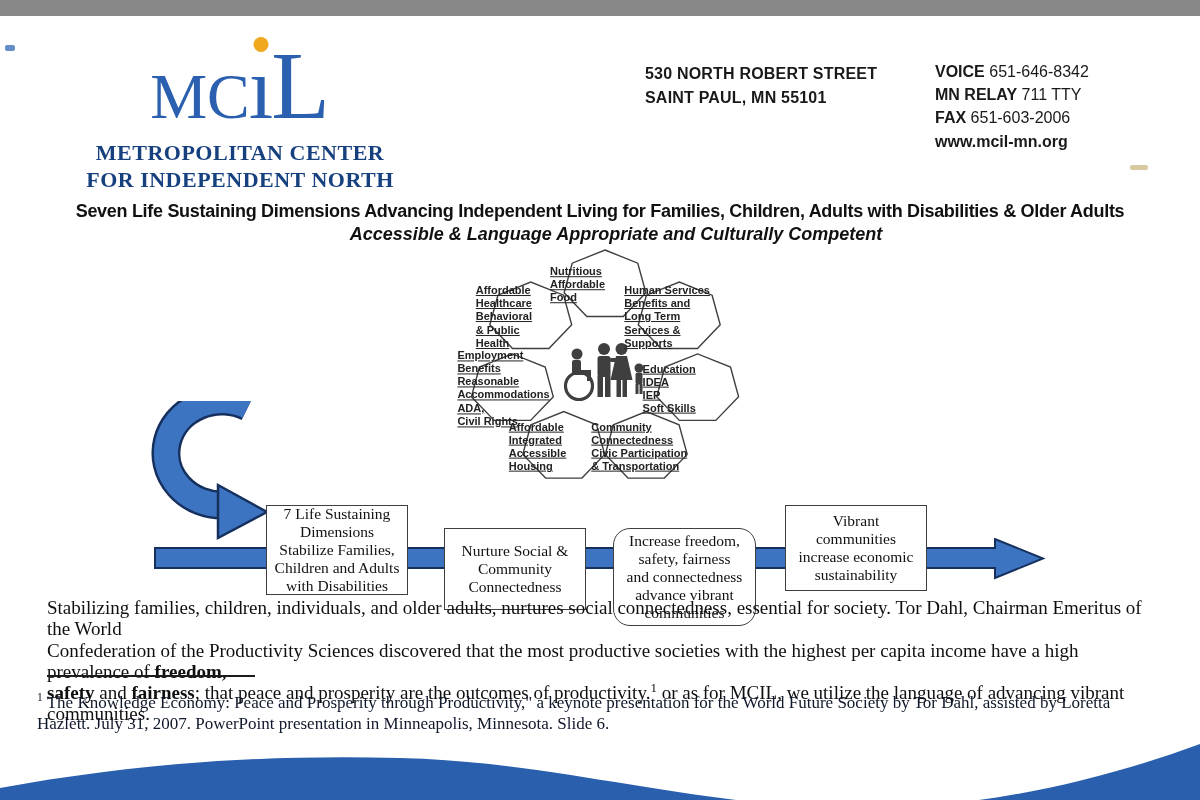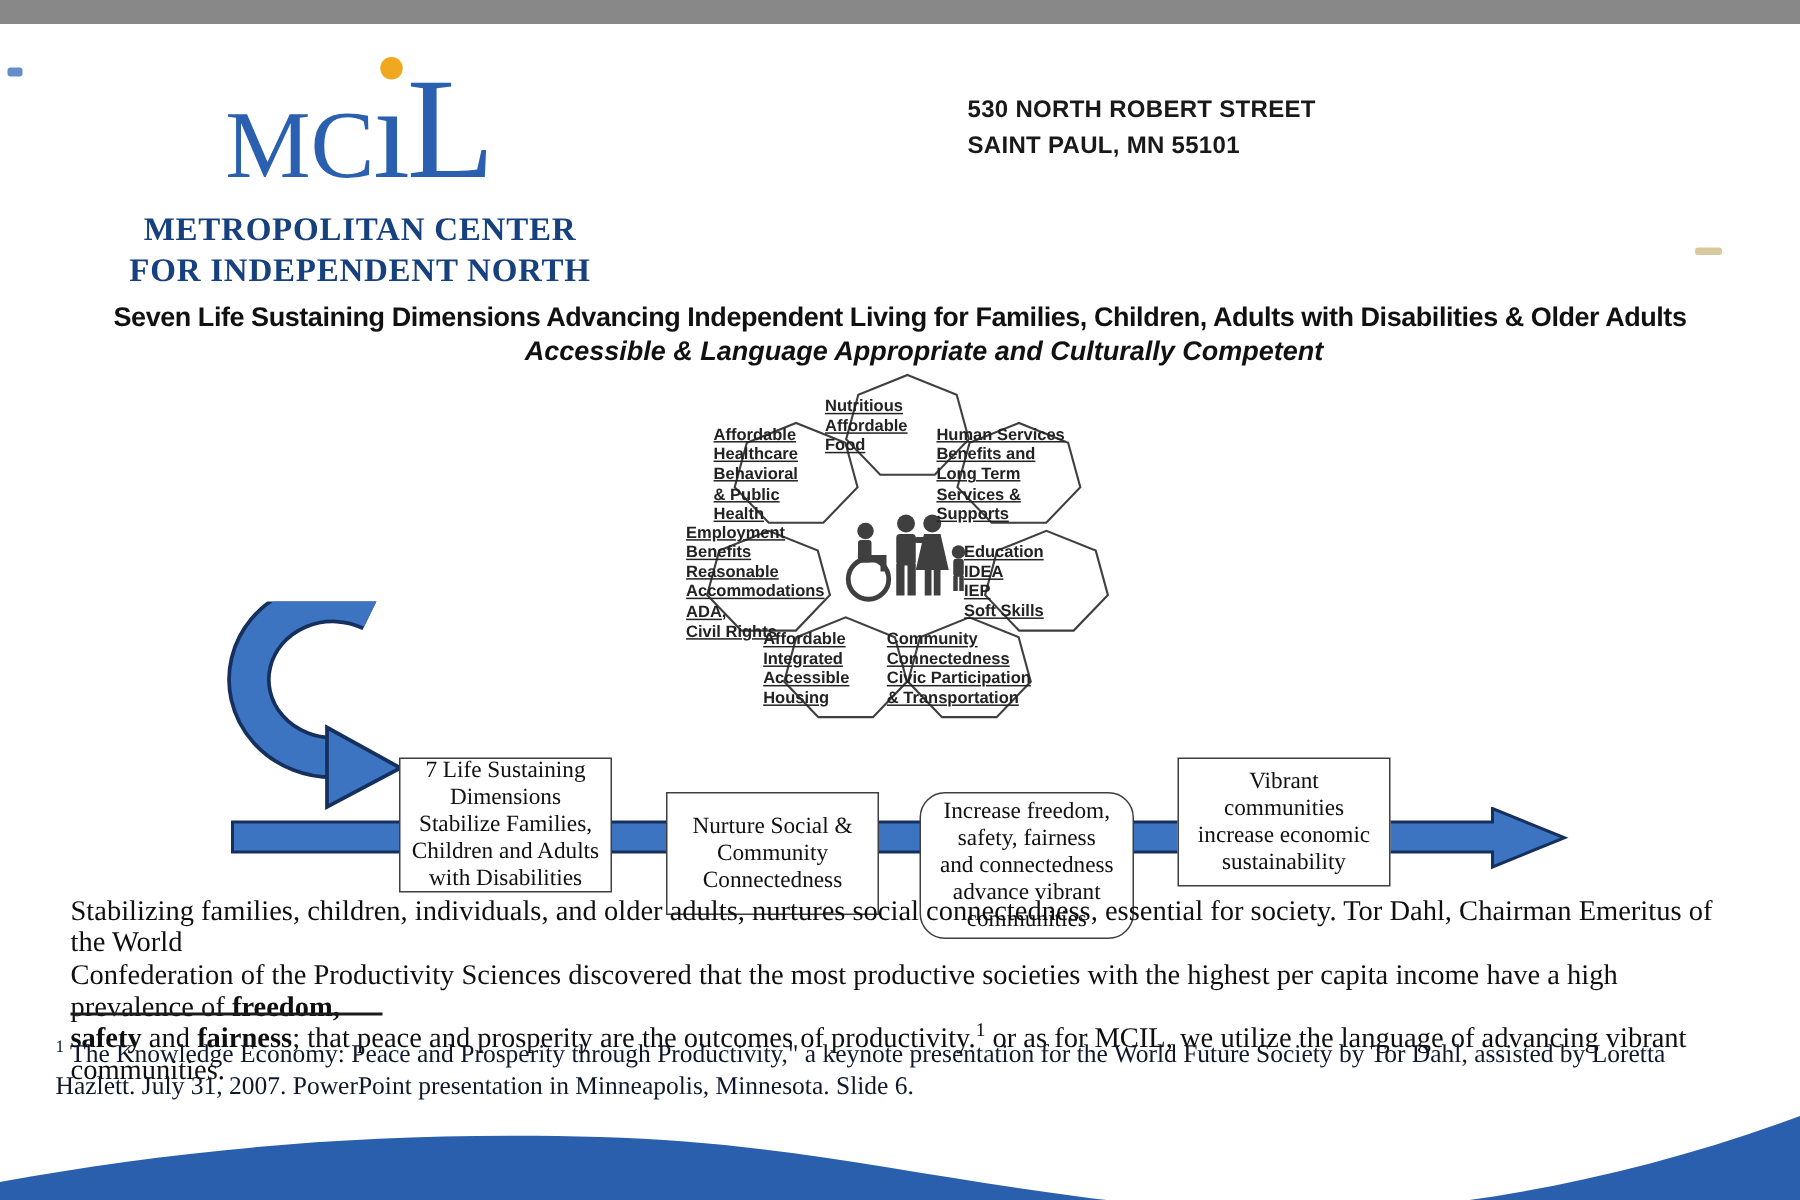--- a/index.html
+++ b/index.html
@@ -77,20 +77,26 @@
       <div>METROPOLITAN CENTER</div>
       <div>FOR INDEPENDENT NORTH</div>
     </div>
   </div>
 
   <div class="address-block">
     <div>530 NORTH ROBERT STREET</div>
     <div>SAINT PAUL, MN 55101</div>
   </div>
 
+  <div class="contact-block">
+    <div><span class="lbl">VOICE</span> <span>651-646-8342</span></div>
+    <div><span class="lbl">MN RELAY</span> <span>711 TTY</span></div>
+    <div><span class="lbl">FAX</span> <span>651-603-2006</span></div>
+    <div class="site">www.mcil-mn.org</div>
+  </div>
 
   <div class="doc-title">Seven Life Sustaining Dimensions Advancing Independent Living for Families, Children, Adults with Disabilities &amp; Older Adults</div>
   <div class="doc-subtitle">Accessible &amp; Language Appropriate and Culturally Competent</div>
 
   <svg class="flower-svg" width="310" height="280" viewBox="0 0 310 280">
     <g id="petal-shapes" fill="#ffffff" stroke="#3f3f3f" stroke-width="1.4">
         <polygon points="155.0,20.0 187.8,33.2 195.9,62.8 173.2,86.5 136.8,86.5 114.1,62.8 122.2,33.2"></polygon>
         <polygon points="262.1,65.2 270.2,94.8 247.5,118.5 211.1,118.5 188.3,94.8 196.4,65.2 229.3,52.0"></polygon>
         <polygon points="288.6,166.7 265.8,190.4 229.4,190.4 206.7,166.7 214.8,137.1 247.6,123.9 280.5,137.1"></polygon>
         <polygon points="214.4,248.1 178.0,248.1 155.3,224.4 163.4,194.8 196.2,181.6 229.1,194.8 237.2,224.4"></polygon>

